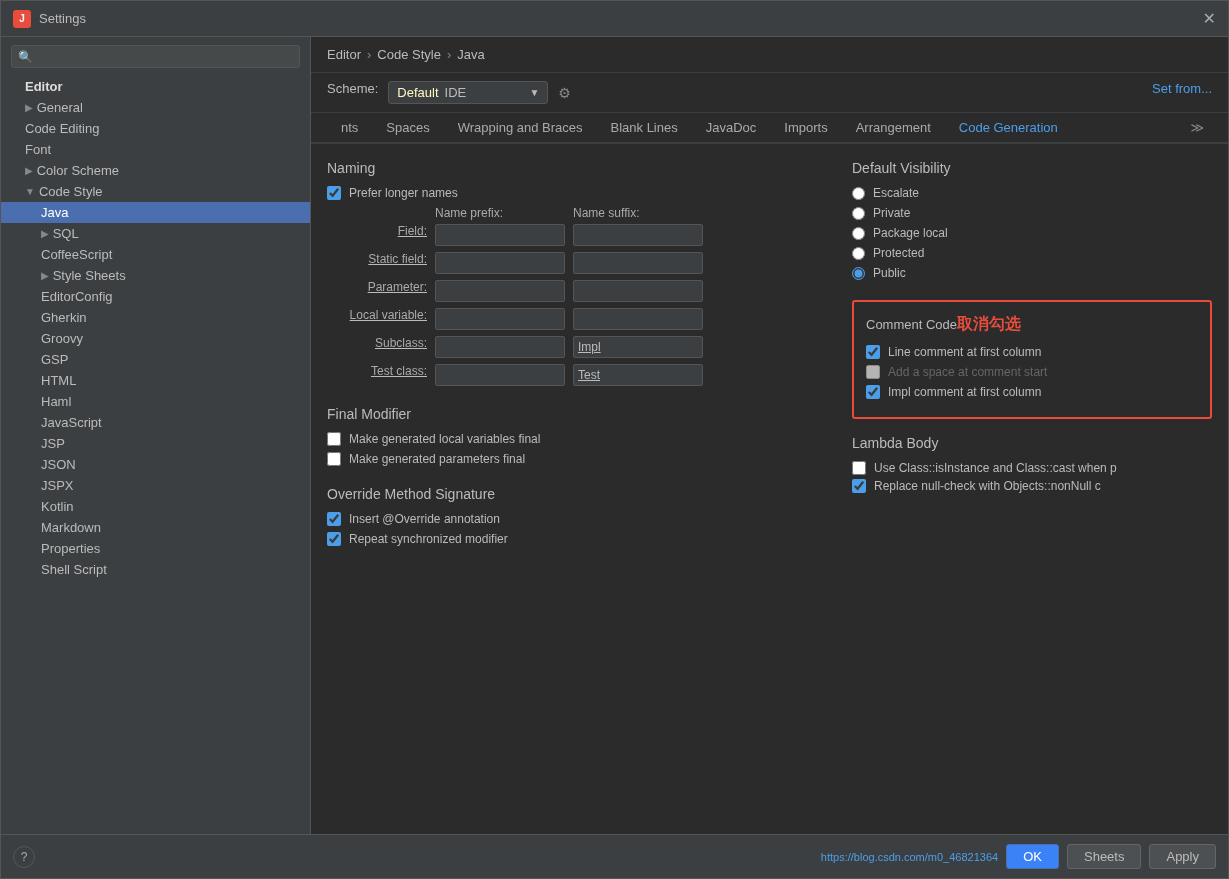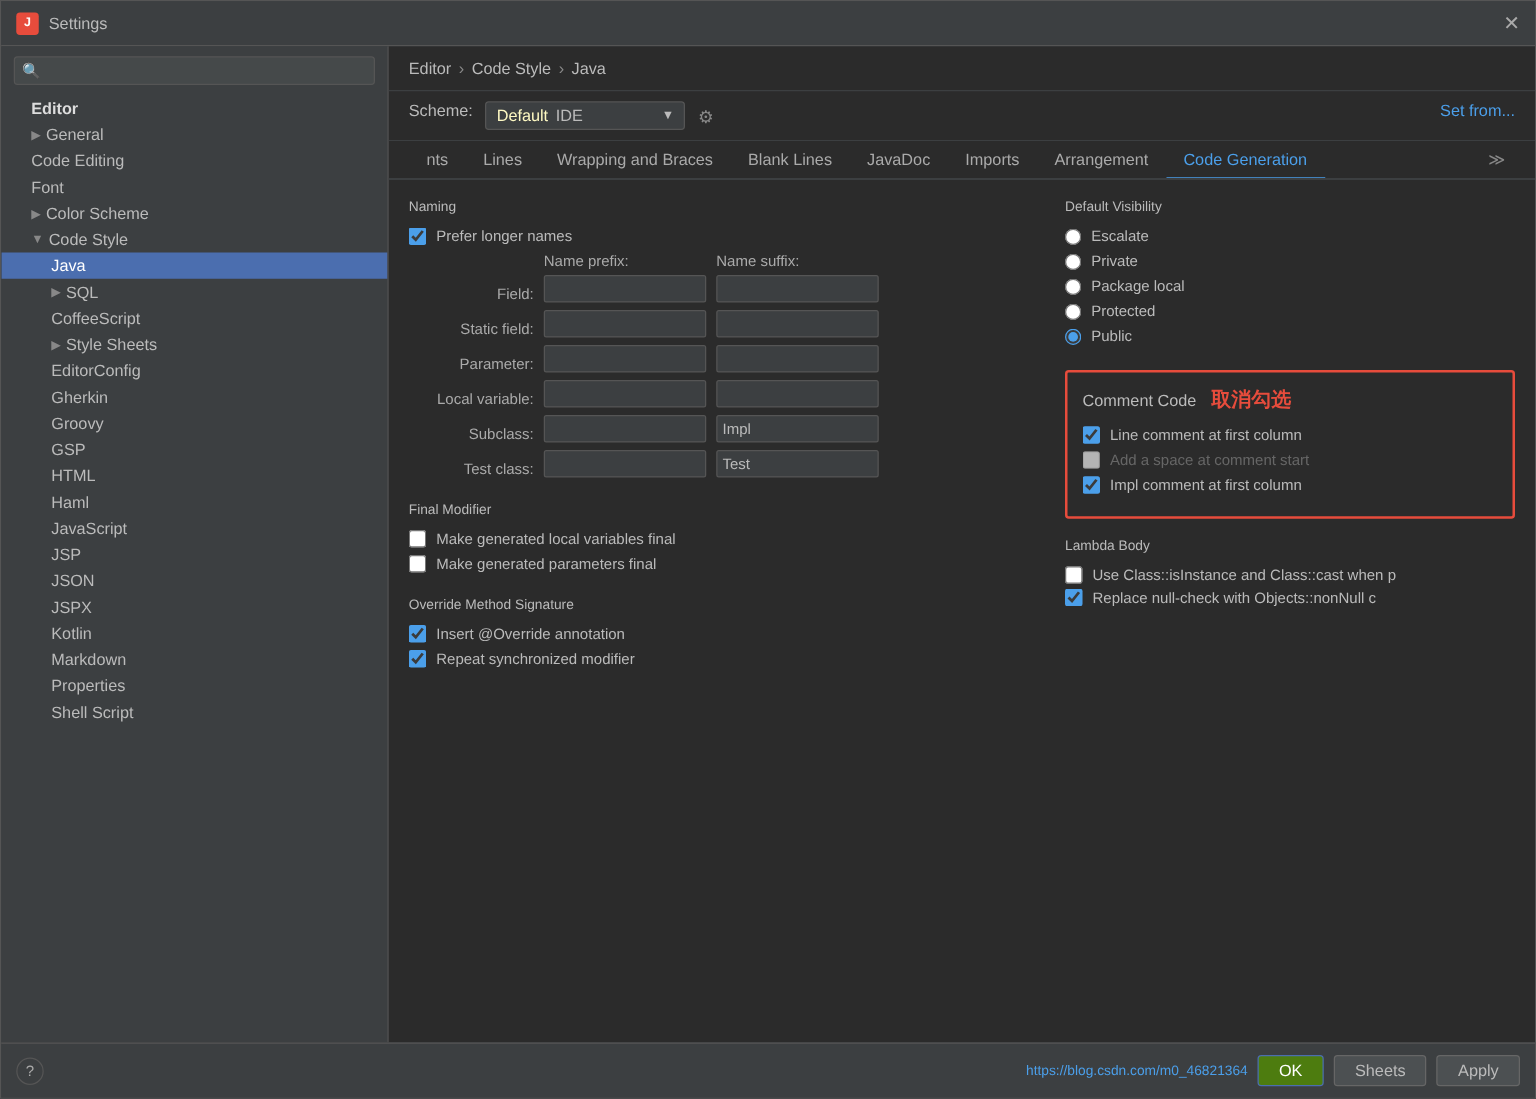--- a/index.html
+++ b/index.html
@@ -199,31 +199,32 @@
       overflow-y: auto;
       padding: 16px;
       display: flex;
       gap: 24px;
     }
     .left-col { flex: 1; }
     .right-col { width: 360px; flex-shrink: 0; }
 
     
     .section-title {
-      font-size: 11px;
+      font-size: 14px;
       color: #bbbbbb;
       margin-bottom: 10px;
       font-weight: normal;
     }
     .naming-section { margin-bottom: 20px; }
     .naming-row {
       display: flex;
-      align-items: flex-end;
+      align-items: flex-start;
       margin-bottom: 6px;
       gap: 8px;
+      text-decoration: underline;
     }
     .naming-row label {
       min-width: 100px;
       text-align: right;
       color: #aaa;
       font-size: 12px;
     }
     .naming-input {
       background: #3c3f41;
       border: 1px solid #555;
@@ -268,21 +269,21 @@
       border: 2px solid #e74c3c;
       border-radius: 3px;
       padding: 12px;
       margin-bottom: 16px;
       background: #2b2b2b;
       position: relative;
     }
     .comment-code-header {
       display: flex;
       align-items: center;
-      gap: 12px;
+      gap: 0;
       margin-bottom: 10px;
     }
     .comment-code-title { color: #bbbbbb; font-size: 13px; }
     .uncheck-label {
       color: #e74c3c;
       font-size: 16px;
       font-weight: bold;
     }
 
     
@@ -331,21 +332,21 @@
     .action-btn {
       background: #4c5052;
       border: 1px solid #666;
       border-radius: 3px;
       color: #bbbbbb;
       padding: 4px 16px;
       cursor: pointer;
       font-size: 13px;
     }
     .action-btn.primary {
-      background: #4d7c0f;
+      background: #3b82f6;
       border-color: #4b6eaf;
       color: white;
     }
     .action-btn:disabled { opacity: 0.5; cursor: default; }
 
     
     ::-webkit-scrollbar { width: 6px; height: 6px; }
     ::-webkit-scrollbar-track { background: #2b2b2b; }
     ::-webkit-scrollbar-thumb { background: #555; border-radius: 3px; }
   </style>
@@ -469,21 +470,21 @@
         </div>
         <button class="gear-btn">⚙</button>
         <span class="set-from">Set from...</span>
       </div>
 
       <div class="tabs-bar">
         <div class="tab">
           <span>nts</span>
         </div>
         <div class="tab">
-          <span>Lines</span>
+          <span>Spaces</span>
         </div>
         <div class="tab">
           <span>Wrapping and Braces</span>
         </div>
         <div class="tab">
           <span>Blank Lines</span>
         </div>
         <div class="tab">
           <span>JavaDoc</span>
         </div>

